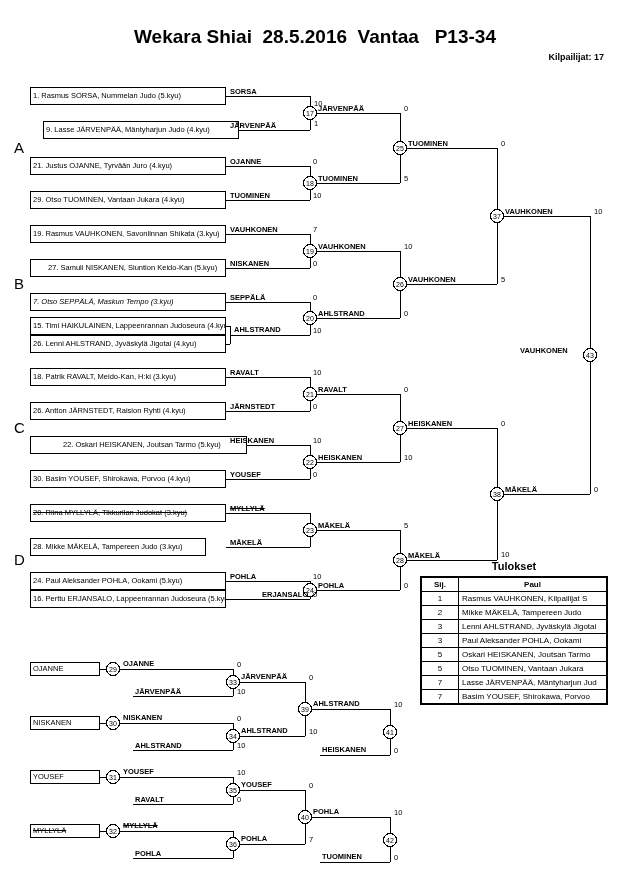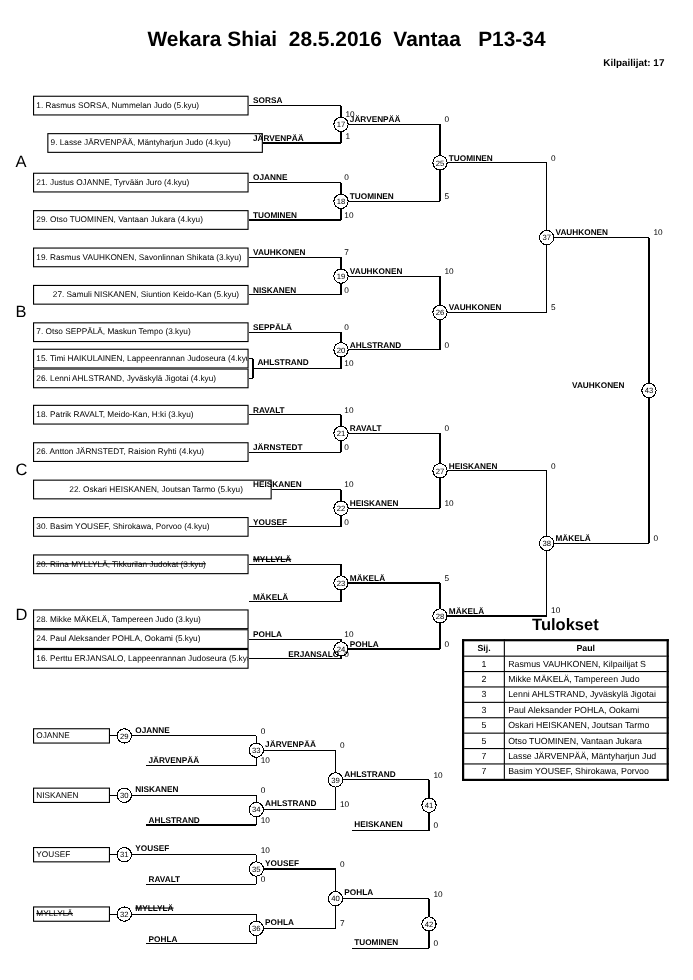--- a/index.html
+++ b/index.html
@@ -9,21 +9,21 @@
          font-size:19px;font-weight:bold;white-space:pre;}
   .competitors{position:absolute;top:52px;right:26px;font-size:9px;font-weight:bold;}
   #bracket-svg{position:absolute;left:0;top:0;width:630px;height:891px;shape-rendering:crispEdges;}
   .box{position:absolute;border:1px solid #000;background:#fff;box-sizing:border-box;
        font-size:7.5px;white-space:nowrap;overflow:hidden;padding-left:2px;}
   .lbl{position:absolute;font-size:7.5px;font-weight:bold;line-height:8px;white-space:nowrap;}
   .score{position:absolute;font-size:7.5px;line-height:8px;white-space:nowrap;}
   .section-letter{position:absolute;font-size:15px;line-height:16px;}
   .struck{text-decoration:line-through;}
   .results{position:absolute;left:420px;top:560px;width:188px;}
-  .results-title{text-align:center;font-weight:bold;font-size:15px;margin:0 0 4px 0;}
+  .results-title{text-align:center;font-weight:bold;font-size:11px;margin:0 0 4px 0;}
   table.res{border-collapse:collapse;width:188px;border:2px solid #000;table-layout:fixed;}
   table.res th,table.res td{border:1px solid #000;font-size:8px;padding:1px 3px;height:11px;
        white-space:nowrap;overflow:hidden;}
   table.res th:first-child,table.res td:first-child{width:30px;text-align:center;}
   table.res td:last-child{text-align:left;}
   table.res th{font-weight:bold;text-align:center;}
 </style>
 </head>
 <body>
 
@@ -214,29 +214,29 @@
       </g>
     </svg>
 
   <div id="nodes">
       <div class="box" style="left: 30px; top: 87px; width: 196px; height: 18px; line-height: 16px;">1. Rasmus SORSA, Nummelan Judo (5.kyu)</div>
       <div class="box" style="left: 30px; top: 121px; width: 196px; height: 18px; line-height: 16px; margin-left: 13px;">9. Lasse JÄRVENPÄÄ, Mäntyharjun Judo (4.kyu)</div>
       <div class="box" style="left: 30px; top: 157px; width: 196px; height: 18px; line-height: 16px;">21. Justus OJANNE, Tyrvään Juro (4.kyu)</div>
       <div class="box" style="left: 30px; top: 191px; width: 196px; height: 18px; line-height: 16px;">29. Otso TUOMINEN, Vantaan Jukara (4.kyu)</div>
       <div class="box" style="left: 30px; top: 225px; width: 196px; height: 18px; line-height: 16px;">19. Rasmus VAUHKONEN, Savonlinnan Shikata (3.kyu)</div>
       <div class="box" style="left: 30px; top: 259px; width: 196px; height: 18px; line-height: 16px; padding-left: 17px;">27. Samuli NISKANEN, Siuntion Keido-Kan (5.kyu)</div>
-      <div class="box" style="left: 30px; top: 293px; width: 196px; height: 18px; line-height: 16px;">7. Otso SEPPÄLÄ, Maskun Tempo (3.kyu)</div>
+      <div class="box" style="left: 30px; top: 293px; width: 196px; height: 18px; line-height: 16px; font-style: italic;">7. Otso SEPPÄLÄ, Maskun Tempo (3.kyu)</div>
       <div class="box" style="left: 30px; top: 317px; width: 196px; height: 18px; line-height: 16px;">15. Timi HAIKULAINEN, Lappeenrannan Judoseura (4.kyu)</div>
       <div class="box" style="left: 30px; top: 335px; width: 196px; height: 18px; line-height: 16px;">26. Lenni AHLSTRAND, Jyväskylä Jigotai (4.kyu)</div>
       <div class="box" style="left: 30px; top: 368px; width: 196px; height: 18px; line-height: 16px;">18. Patrik RAVALT, Meido-Kan, H:ki (3.kyu)</div>
       <div class="box" style="left: 30px; top: 402px; width: 196px; height: 18px; line-height: 16px;">26. Antton JÄRNSTEDT, Raision Ryhti (4.kyu)</div>
       <div class="box" style="left: 30px; top: 436px; width: 217px; height: 18px; line-height: 16px; padding-left: 32px;">22. Oskari HEISKANEN, Joutsan Tarmo (5.kyu)</div>
       <div class="box" style="left: 30px; top: 470px; width: 196px; height: 18px; line-height: 16px;">30. Basim YOUSEF, Shirokawa, Porvoo (4.kyu)</div>
       <div class="box struck" style="left: 30px; top: 504px; width: 196px; height: 18px; line-height: 16px;">20. Riina MYLLYLÄ, Tikkurilan Judokat (3.kyu)</div>
-      <div class="box" style="left: 30px; top: 538px; width: 196px; height: 18px; line-height: 16px; margin-top: 16px;">28. Mikke MÄKELÄ, Tampereen Judo (3.kyu)</div>
+      <div class="box" style="left: 30px; top: 538px; width: 176px; height: 18px; line-height: 16px;">28. Mikke MÄKELÄ, Tampereen Judo (3.kyu)</div>
       <div class="box" style="left: 30px; top: 572px; width: 196px; height: 18px; line-height: 16px;">24. Paul Aleksander POHLA, Ookami (5.kyu)</div>
       <div class="box" style="left: 30px; top: 590px; width: 196px; height: 18px; line-height: 16px;">16. Perttu ERJANSALO, Lappeenrannan Judoseura (5.kyu)</div>
       <div class="box" style="left: 30px; top: 662px; width: 70px; height: 14px; line-height: 12px;">OJANNE</div>
       <div class="box" style="left: 30px; top: 716px; width: 70px; height: 14px; line-height: 12px;">NISKANEN</div>
       <div class="box" style="left: 30px; top: 770px; width: 70px; height: 14px; line-height: 12px;">YOUSEF</div>
       <div class="box struck" style="left: 30px; top: 824px; width: 70px; height: 14px; line-height: 12px;">MYLLYLÄ</div>
       <div class="lbl" style="left: 230px; top: 88px;">SORSA</div>
       <div class="lbl" style="left: 230px; top: 122px;">JÄRVENPÄÄ</div>
       <div class="lbl" style="left: 230px; top: 158px;">OJANNE</div>
       <div class="lbl" style="left: 230px; top: 192px;">TUOMINEN</div>

